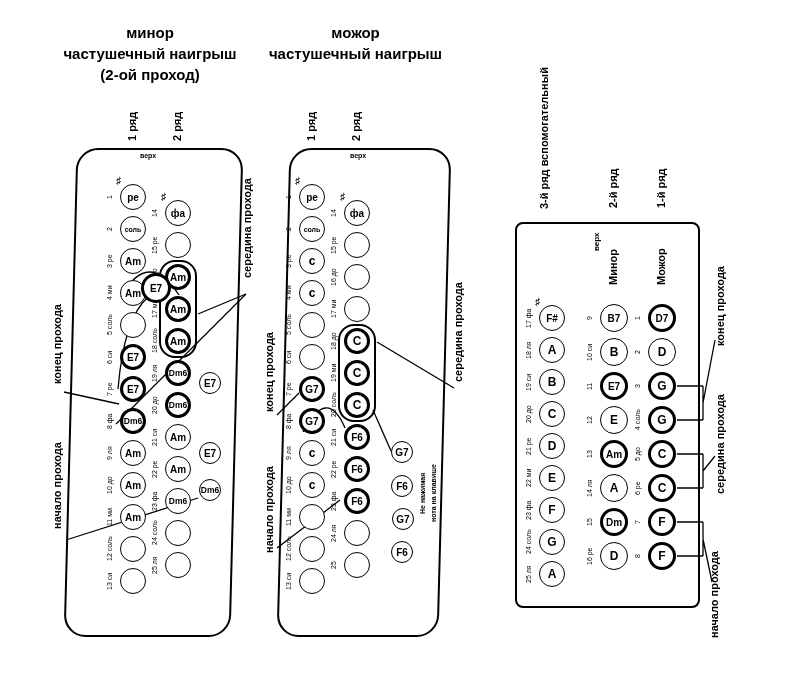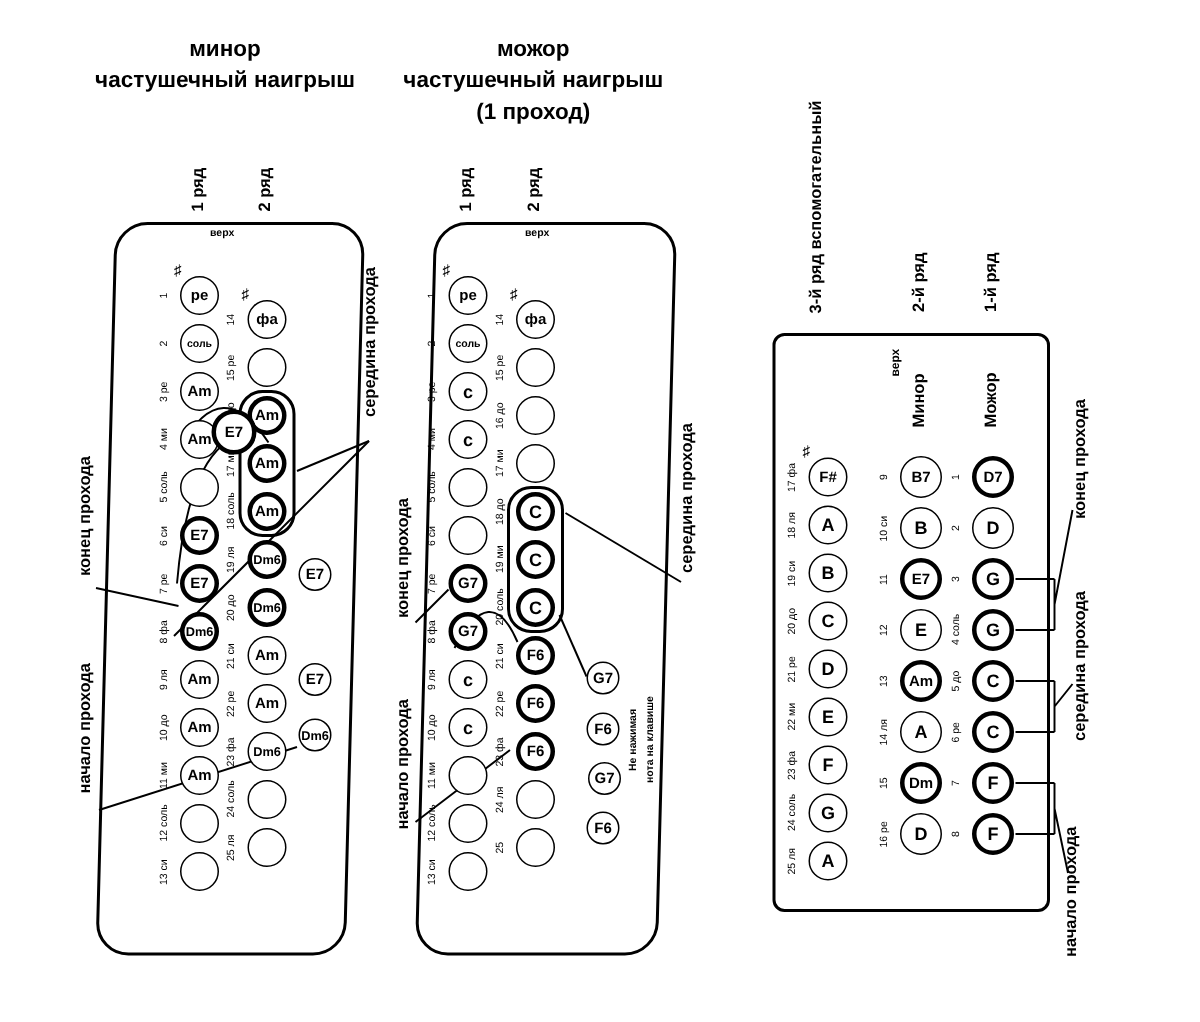--- a/index.html
+++ b/index.html
@@ -22,25 +22,25 @@
   svg.overlay{position:absolute;left:0;top:0;pointer-events:none}
 </style>
 </head>
 <body>
 
 <div id="stage">
 
   <div class="title" style="left:50px;top:22px;width:200px">
     <div>минор</div>
     <div>частушечный наигрыш</div>
+    <div>(2-ой проход)</div>
   </div>
   <div class="title" style="left:258px;top:22px;width:195px">
     <div>можор</div>
     <div>частушечный наигрыш</div>
-    <div>(1 проход)</div>
   </div>
 
   <div class="pbox skew" style="left:70px;top:148px;width:167px;height:489px"></div>
   <div class="pbox skew" style="left:283px;top:148px;width:162px;height:489px"></div>
   <div class="pbox" style="left:515px;top:222px;width:185px;height:386px;border-radius:8px"></div>
 
   <div class="groupbox" style="left:159px;top:260px;width:38px;height:98px"></div>
   <div class="groupbox" style="left:338px;top:324px;width:38px;height:98px"></div>
 
   <div class="vlabel" style="left:126px;top:104px;height:44px">1 ряд</div>

